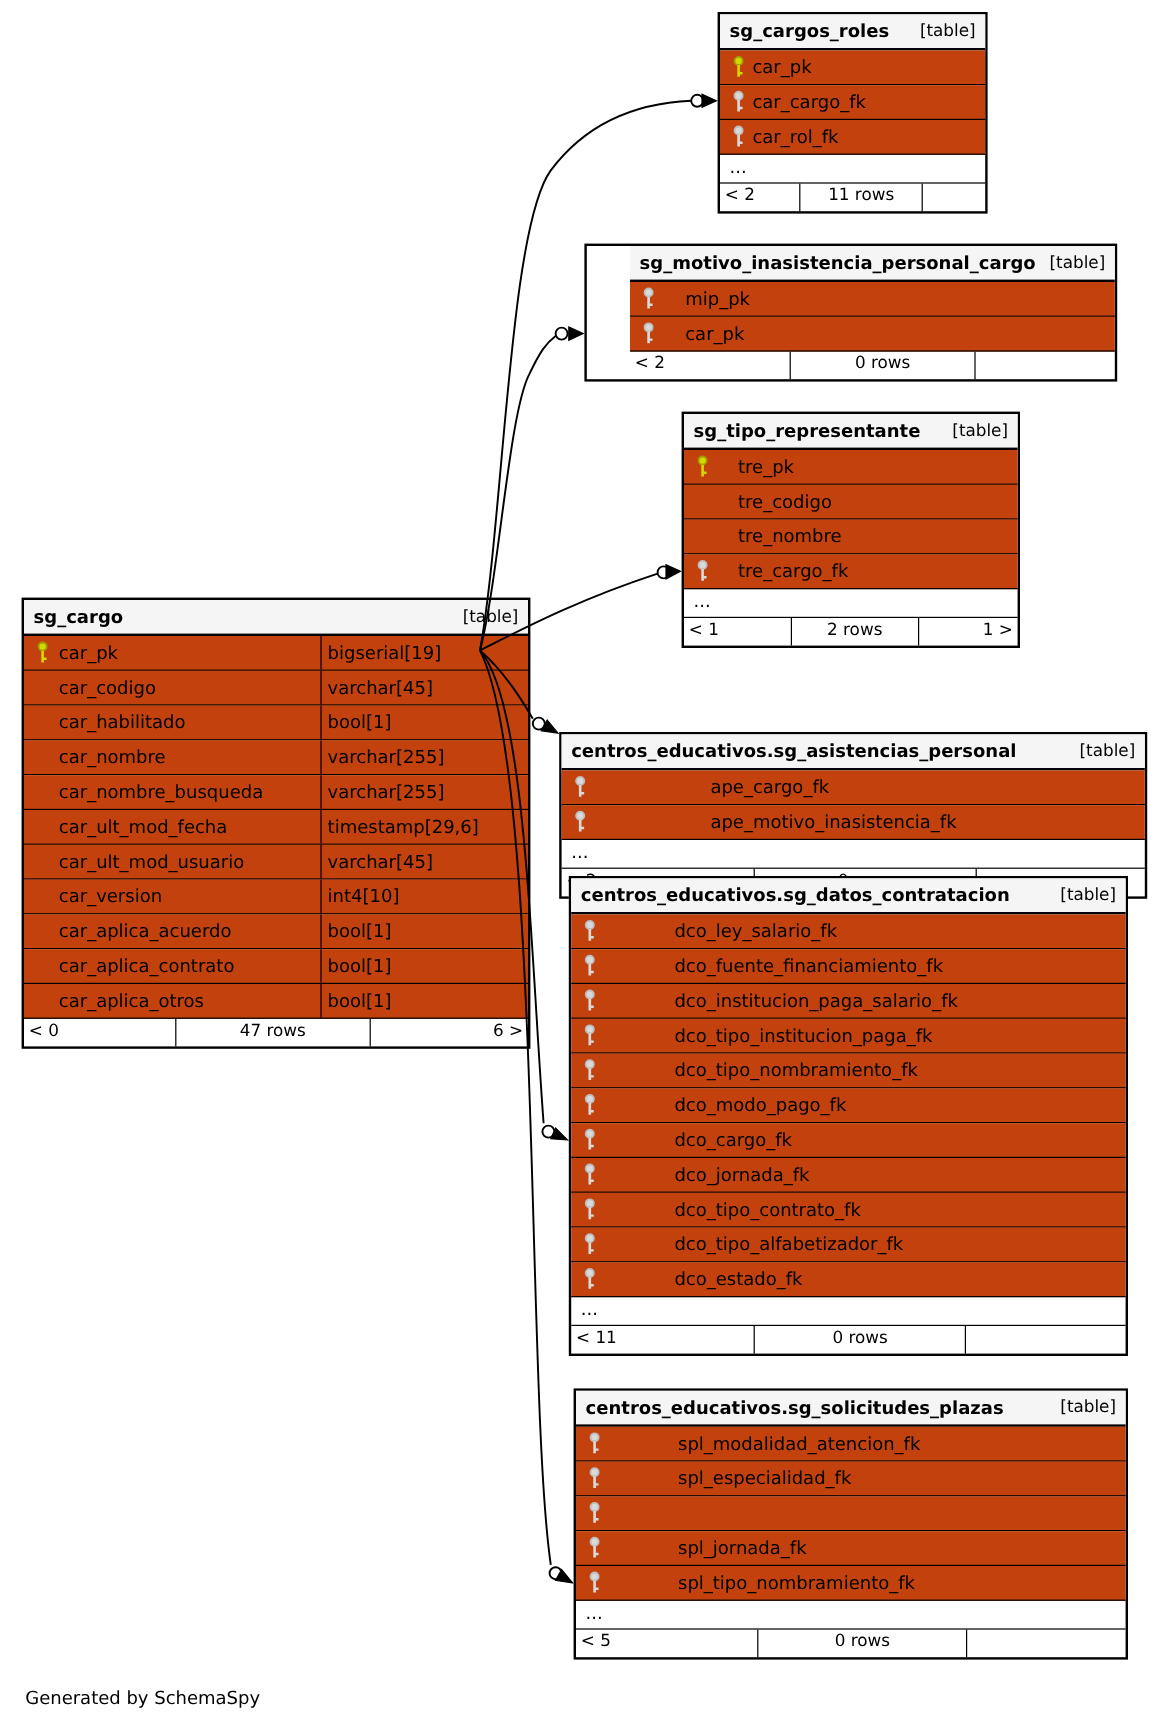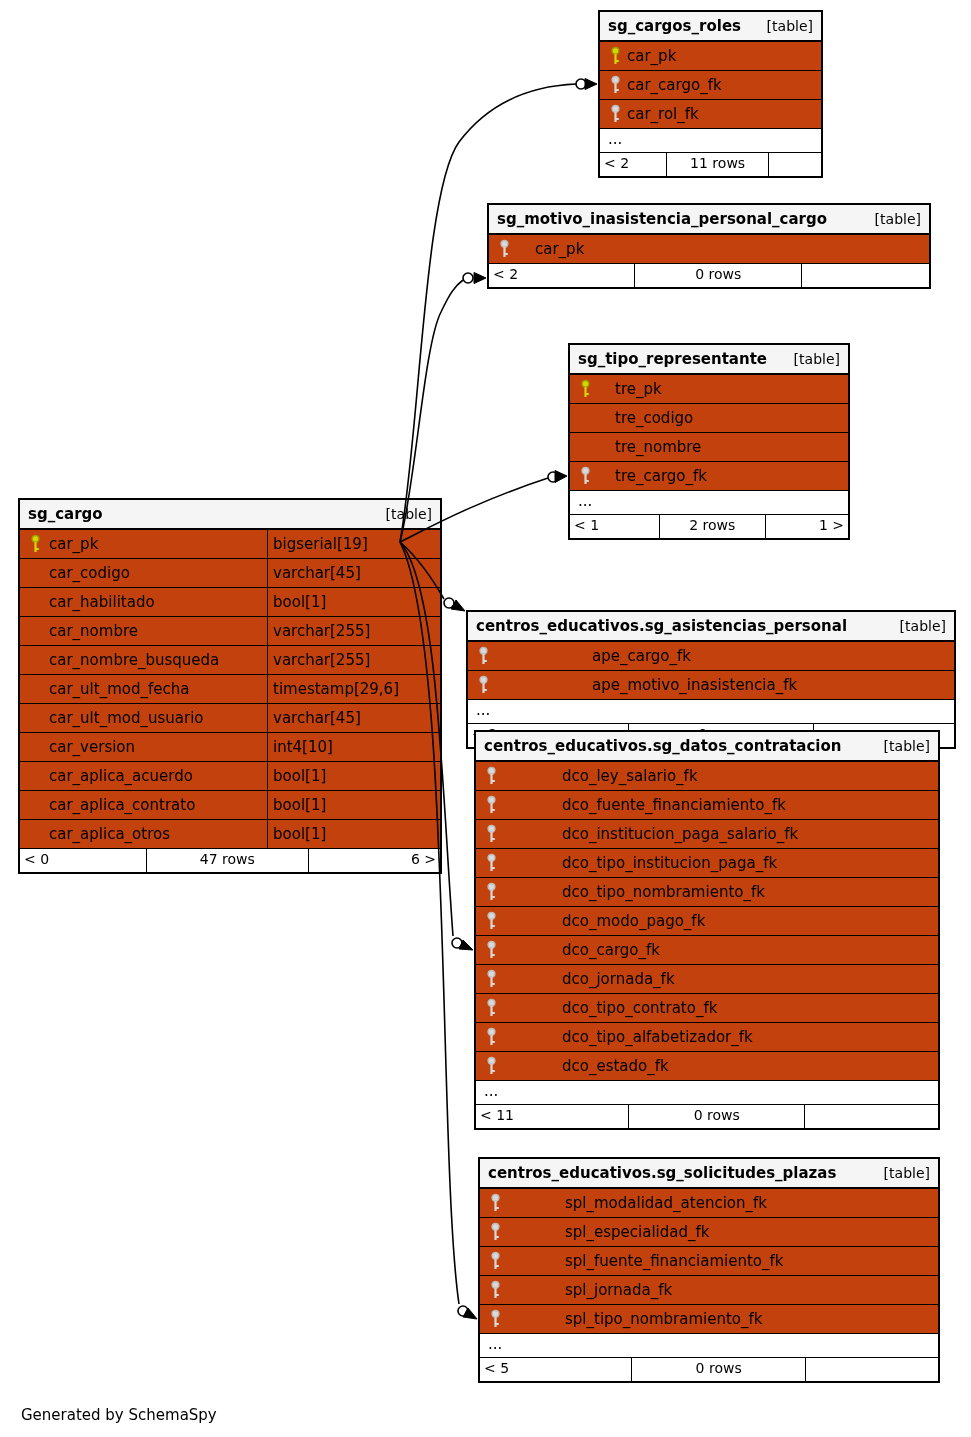--- a/index.html
+++ b/index.html
@@ -24,21 +24,21 @@
              padding-left:5px; line-height:28px; white-space:nowrap; }
   .dots { height:24px; line-height:20px; padding-left:8px; border-bottom:1px solid var(--border); font-size:15px; }
   .ftr { height:23px; display:flex; font-size:14px; line-height:21px; }
   .ftr .fl { width:33%; padding-left:4px; }
   .ftr .fc { width:38%; text-align:center; border-left:1px solid var(--border); }
   .ftr .fr { flex:1; text-align:right; padding-right:4px; border-left:1px solid var(--border); }
 
   
   .t0 { left:598px; top:10px;   width:225px; --indent:27px; }
   .t0 .fl { width:30%; } .t0 .fc { width:46%; }
-  .t1 { left:487px; top:203px;  width:444px; --indent:46px; }
+  .t1 { left:487px; top:203px;  width:444px;padding-left:36px; --indent:46px; }
   .t2 { left:568px; top:343px;  width:282px; --indent:45px; }
   .t2 .fl { width:32%; }
   .t3 { left:18px;  top:498px;  width:424px; --indent:29px; }
   .t3 .fl { width:30%; } .t3 .fc { width:38.5%; }
   .t4 { left:466px; top:566px;  width:490px;margin-top:44px; --indent:124px; }
   .t5 { left:474px; top:730px;  width:466px; --indent:86px; }
   .t6 { left:478px; top:1157px; width:462px; --indent:85px; }
 
   #edges { position:absolute; left:0; top:0; z-index:2; pointer-events:none; }
   #edges path { fill:none; stroke:var(--edge); stroke-width:1.6px; }
@@ -123,20 +123,28 @@
       <span class="ttl">sg_motivo_inasistencia_personal_cargo</span>
       <span class="tag">[table]</span>
     </div>
     <div class="rows">
         <div class="row">
           <svg viewBox="0 0 11 20" class="key fk">
             <circle class="bow" cx="5.5" cy="4.8" r="3.4" stroke-width="1.5"></circle>
             <line class="stem" x1="5.5" y1="8.2" x2="5.5" y2="18" stroke-width="2.2"></line>
             <line class="stem" x1="5.5" y1="15" x2="8.8" y2="15" stroke-width="2"></line>
           </svg>
+          <span class="colname">mip_pk</span>
+        </div>
+        <div class="row">
+          <svg viewBox="0 0 11 20" class="key fk">
+            <circle class="bow" cx="5.5" cy="4.8" r="3.4" stroke-width="1.5"></circle>
+            <line class="stem" x1="5.5" y1="8.2" x2="5.5" y2="18" stroke-width="2.2"></line>
+            <line class="stem" x1="5.5" y1="15" x2="8.8" y2="15" stroke-width="2"></line>
+          </svg>
           <span class="colname">car_pk</span>
         </div>
       </div>
     <div class="ftr">
       <span class="fl">&lt; 2</span>
       <span class="fc">0 rows</span>
       <span class="fr"></span>
     </div>
   </div>
 
@@ -395,21 +403,20 @@
             <line class="stem" x1="5.5" y1="15" x2="8.8" y2="15" stroke-width="2"></line>
           </svg>
           <span class="colname">spl_especialidad_fk</span>
         </div>
         <div class="row">
           <svg viewBox="0 0 11 20" class="key fk">
             <circle class="bow" cx="5.5" cy="4.8" r="3.4" stroke-width="1.5"></circle>
             <line class="stem" x1="5.5" y1="8.2" x2="5.5" y2="18" stroke-width="2.2"></line>
             <line class="stem" x1="5.5" y1="15" x2="8.8" y2="15" stroke-width="2"></line>
           </svg>
-          <span class="colname">spl_fuente_financiamiento_fk</span>
         </div>
         <div class="row">
           <svg viewBox="0 0 11 20" class="key fk">
             <circle class="bow" cx="5.5" cy="4.8" r="3.4" stroke-width="1.5"></circle>
             <line class="stem" x1="5.5" y1="8.2" x2="5.5" y2="18" stroke-width="2.2"></line>
             <line class="stem" x1="5.5" y1="15" x2="8.8" y2="15" stroke-width="2"></line>
           </svg>
           <span class="colname">spl_jornada_fk</span>
         </div>
         <div class="row">

